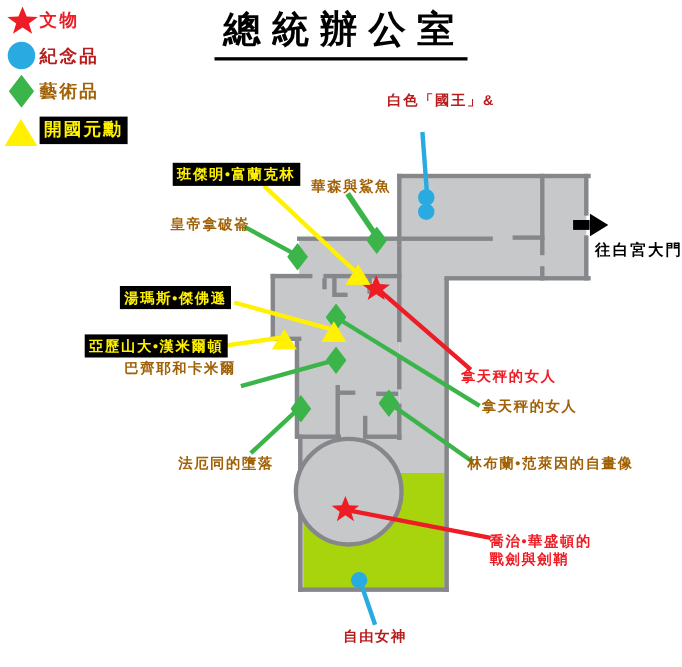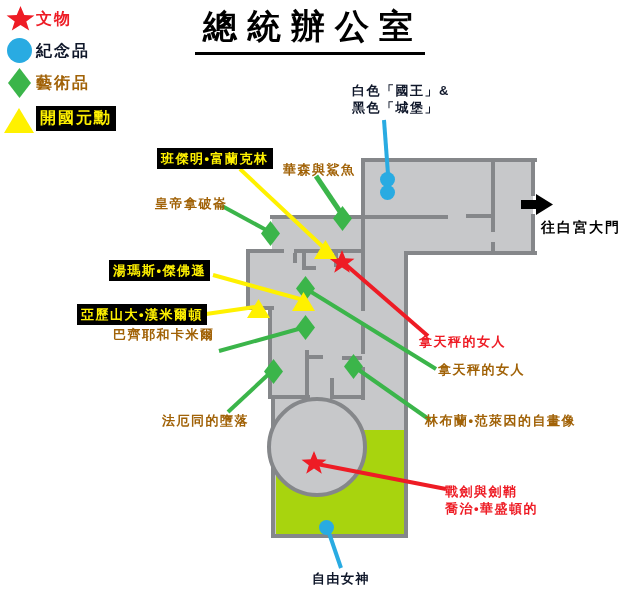--- a/index.html
+++ b/index.html
@@ -13,21 +13,21 @@
               background:#C7C8CA;border:4px solid #85878A;box-sizing:border-box;}
   
   .mk{position:absolute;}
   .star{clip-path:polygon(50% 0%,63% 33%,98% 35%,70% 57%,80% 91%,50% 70%,20% 91%,30% 57%,2% 35%,37% 33%);background:#EE1C25;}
   .dia{clip-path:polygon(50% 0,100% 50%,50% 100%,0 50%);background:#3BB54A;}
   .tri{clip-path:polygon(50% 0,100% 100%,0 100%);background:#FFF100;}
   .dot{border-radius:50%;background:#29ABE2;}
   
   .lbl{position:absolute;font-size:13px;font-weight:bold;letter-spacing:1.5px;
        white-space:nowrap;line-height:17px;}
-  .c-red{color:#EE1C25;} .c-grn{color:#a16207;} .c-blu{color:#0f172a;} .c-blk{color:#000;}
+  .c-red{color:#EE1C25;} .c-grn{color:#a16207;} .c-blu{color:#b91c1c;} .c-blk{color:#000;}
   .tag{background:#000;color:#FFF100;padding:2px 4px;}
   
   .leg-txt{position:absolute;font-size:16px;font-weight:bold;letter-spacing:2px;}
   
   #title-wrap{position:absolute;left:150px;top:4px;width:320px;text-align:center;}
   #title-wrap span{display:inline-block;font-family:"Liberation Serif",serif;
        font-size:34px;font-weight:bold;letter-spacing:10px;color:#000;
        border-bottom:3px solid #000;padding:0 2px 2px 8px;}
   svg{position:absolute;left:0;top:0;}
   .arrow-rect{position:absolute;background:#000;}
@@ -110,35 +110,34 @@
   <div class="mk dia" style="left:296px;top:276px;width:19px;height:25px;"></div>
   <div class="mk dia" style="left:296px;top:315px;width:19px;height:25px;"></div>
   <div class="mk dia" style="left:264px;top:359px;width:19px;height:25px;"></div>
   <div class="mk dia" style="left:344px;top:354px;width:19px;height:25px;"></div>
   <div class="mk tri" style="left:314px;top:240px;width:23px;height:19px;"></div>
   <div class="mk tri" style="left:292px;top:292px;width:23px;height:19px;"></div>
   <div class="mk tri" style="left:247px;top:299px;width:23px;height:19px;"></div>
 
   <div class="lbl c-blu" style="left:352px;top:82px;">
     <div>白色「國王」&amp;</div>
-    <div>黑色「城堡」</div>
   </div>
   <div class="lbl tag" style="left:157px;top:148px;">班傑明•富蘭克林</div>
   <div class="lbl c-grn" style="left:283px;top:161px;">華森與鯊魚</div>
   <div class="lbl c-grn" style="left:155px;top:195px;">皇帝拿破崙</div>
   <div class="lbl tag" style="left:109px;top:260px;">湯瑪斯•傑佛遜</div>
   <div class="lbl tag" style="left:77px;top:304px;">亞歷山大•漢米爾頓</div>
   <div class="lbl c-grn" style="left:113px;top:326px;">巴齊耶和卡米爾</div>
   <div class="lbl c-grn" style="left:162px;top:412px;">法厄同的墮落</div>
   <div class="lbl c-red" style="left:419px;top:333px;">拿天秤的女人</div>
   <div class="lbl c-grn" style="left:438px;top:361px;">拿天秤的女人</div>
   <div class="lbl c-grn" style="left:425px;top:412px;">林布蘭•范萊因的自畫像</div>
   <div class="lbl c-red" style="left:445px;top:483px;">
+    <div>喬治•華盛頓的</div>
     <div>戰劍與劍鞘</div>
-    <div>喬治•華盛頓的</div>
   </div>
   <div class="lbl c-blu" style="left:312px;top:570px;">自由女神</div>
   <div class="lbl c-blk" style="left:541px;top:219px;font-size:14px;letter-spacing:2px;text-align:right;">往白宮大門</div>
 
   <div>
     <div class="mk star" style="left:6px;top:6px;width:29px;height:27px;"></div>
     <div class="leg-txt c-red" style="left:36px;top:9px;">文物</div>
     <div class="mk dot" style="left:7px;top:38px;width:25px;height:25px;"></div>
     <div class="leg-txt c-blu" style="left:36px;top:41px;">紀念品</div>
     <div class="mk dia" style="left:8px;top:68px;width:23px;height:30px;"></div>

